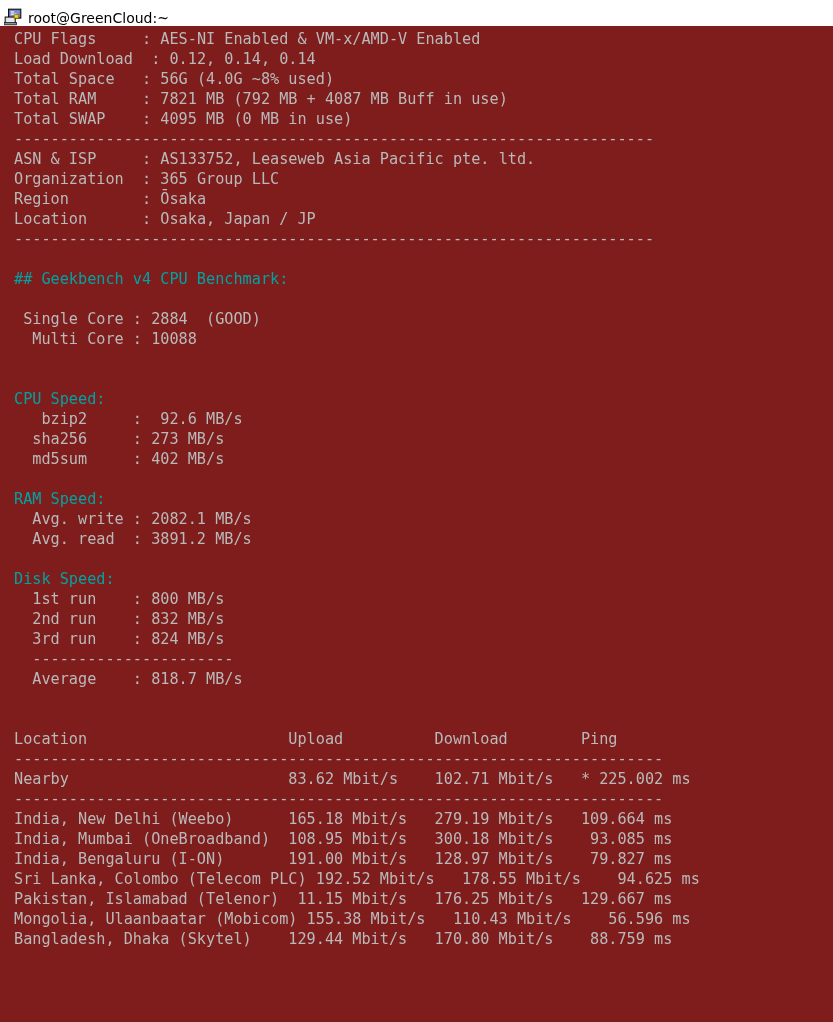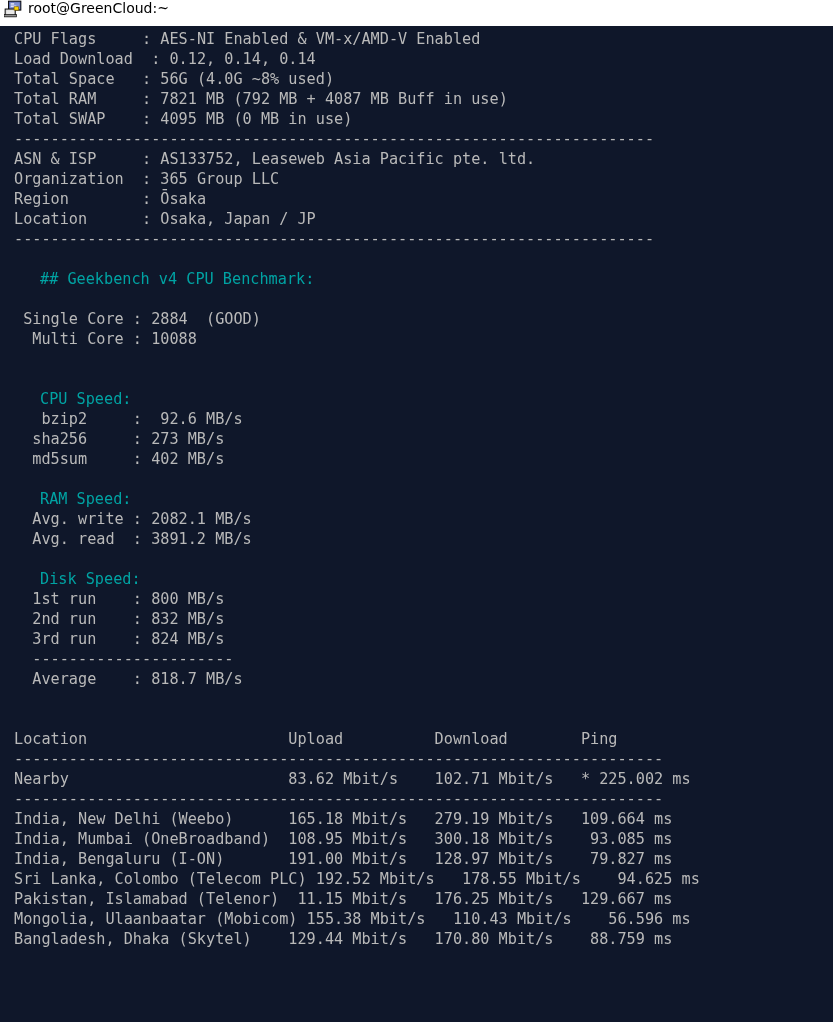--- a/index.html
+++ b/index.html
@@ -12,21 +12,21 @@
     height: 1022px;
     overflow: hidden;
     font-family: "DejaVu Sans Mono", "Liberation Mono", monospace;
   }
 
   
   #titlebar {
     height: 26px;
     background: #ffffff;
     display: flex;
-    align-items: flex-start;
+    align-items: flex-end;
     padding-left: 4px;
     box-sizing: border-box;
   }
   #titlebar .app-icon {
     width: 18px;
     height: 18px;
     margin-right: 6px;
     flex: 0 0 auto;
     display: block;
   }
@@ -34,37 +34,37 @@
     font-family: "DejaVu Sans", "Liberation Sans", sans-serif;
     font-size: 14px;
     color: #000000;
     white-space: pre;
     letter-spacing: 0px;
   }
 
   
   #terminal {
     position: relative;
-    background: #0f172a;
+    background: #7f1d1d;
     height: 996px;
     box-sizing: border-box;
     padding: 3px 0 0 14px;
     overflow: hidden;
   }
   .line {
     font-family: "DejaVu Sans Mono", "Liberation Mono", monospace;
     font-size: 15.2px;
     line-height: 20px;
     height: 20px;
     color: #b9b9b9;
     white-space: pre;
     letter-spacing: 0px;
   }
   .line.blank { color: transparent; }
-  .head { color: #00a3a3; margin-left: 26px; }
+  .head { color: #00a3a3; }
   .sep  { color: #b9b9b9; }
 </style>
 </head>
 <body>
 
 <div id="titlebar">
   <svg class="app-icon" viewBox="0 0 16 16">
     <rect x="4" y="1" width="11" height="8" fill="#4a5a9a" stroke="#000000" stroke-width="0.8"></rect>
     <rect x="5" y="2" width="9" height="6" fill="#7f8fd0"></rect>
     <rect x="6" y="3" width="3" height="1" fill="#ffffff"></rect>

